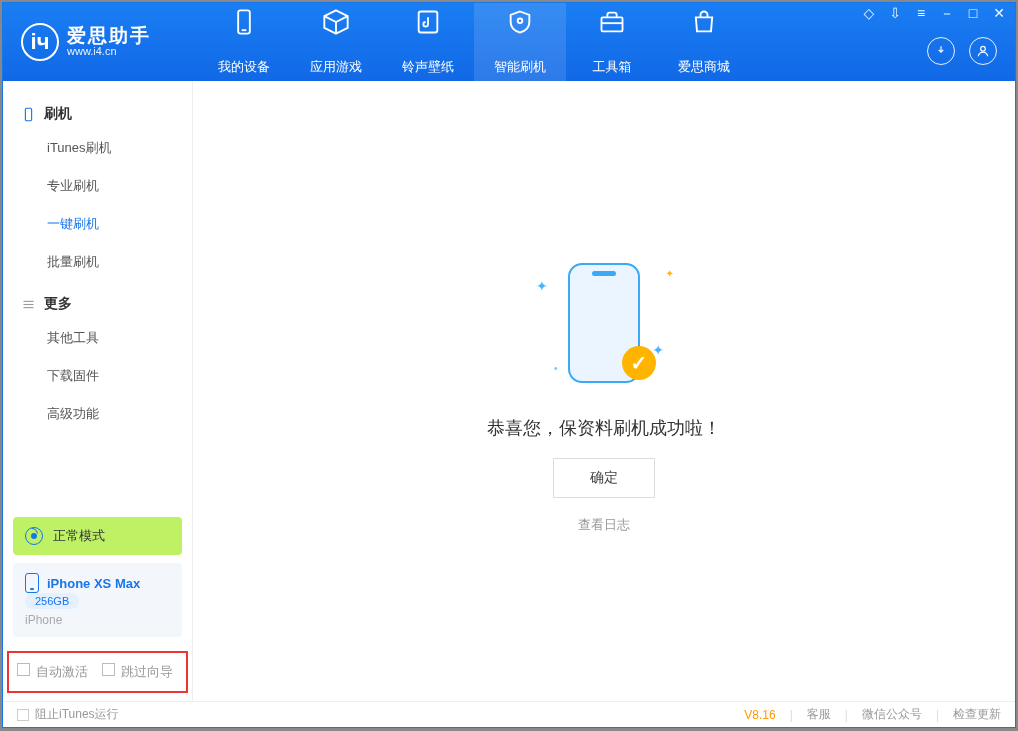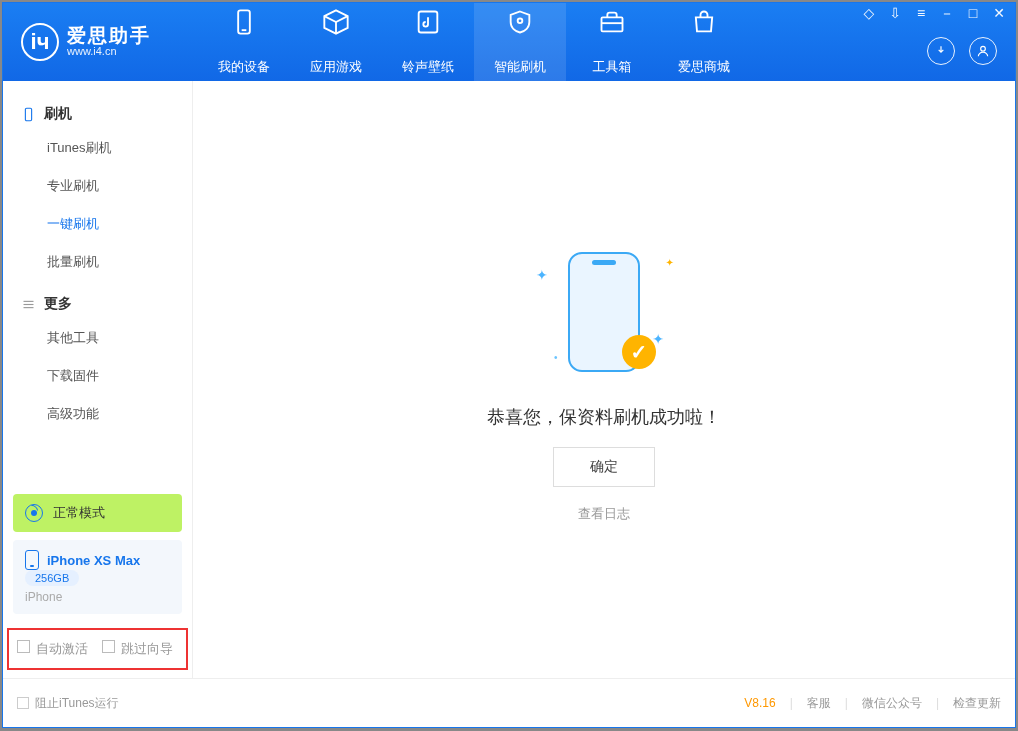--- a/index.html
+++ b/index.html
@@ -45,21 +45,21 @@
 .phone-illus { position:relative; width:160px; height:150px; display:flex; align-items:center; justify-content:center; }
 .phone-illus .ph { width:72px; height:120px; border:2px solid #3ba9f5; border-radius:14px; background:#eaf5ff; position:relative; }
 .phone-illus .ph::before { content:""; position:absolute; top:6px; left:50%; transform:translateX(-50%); width:24px; height:5px; background:#3ba9f5; border-radius:3px; }
 .phone-illus .check { position:absolute; right:28px; bottom:18px; width:34px; height:34px; background:#ffb400; border-radius:50%; display:flex; align-items:center; justify-content:center; color:#fff; font-size:20px; font-weight:bold; }
 .spark { position:absolute; font-size:14px; color:#4bb4ff; }
 .spark.s1 { left:12px; top:30px; } .spark.s2 { right:10px; top:20px; color:#ffb400; font-size:10px; }
 .spark.s3 { left:30px; bottom:24px; color:#6ac4ff; font-size:10px; } .spark.s4 { right:20px; bottom:40px; }
 .success-text { font-size:18px; color:#333; }
 .ok-btn { border:1px solid #ddd; background:#fff; padding:10px 36px; font-size:14px; color:#444; cursor:pointer; }
 .log-link { color:#999; font-size:13px; cursor:pointer; }
-.status { height:49px; border-top:1px solid #eee; display:flex; align-items:center; padding:0 14px; font-size:12px; color:#999; }
+.status { height:26px; border-top:1px solid #eee; display:flex; align-items:center; padding:0 14px; font-size:12px; color:#999; }
 .status .cb { width:12px; height:12px; border:1px solid #ccc; margin-right:6px; }
 .status-right { margin-left:auto; display:flex; align-items:center; gap:14px; }
 .status-right .sep { color:#ddd; }
 .status-right .lnk { color:#999; cursor:pointer; }
 .ver { color:#ff9800; }
 </style>
 </head>
 <body>
 
 <div class="app">

